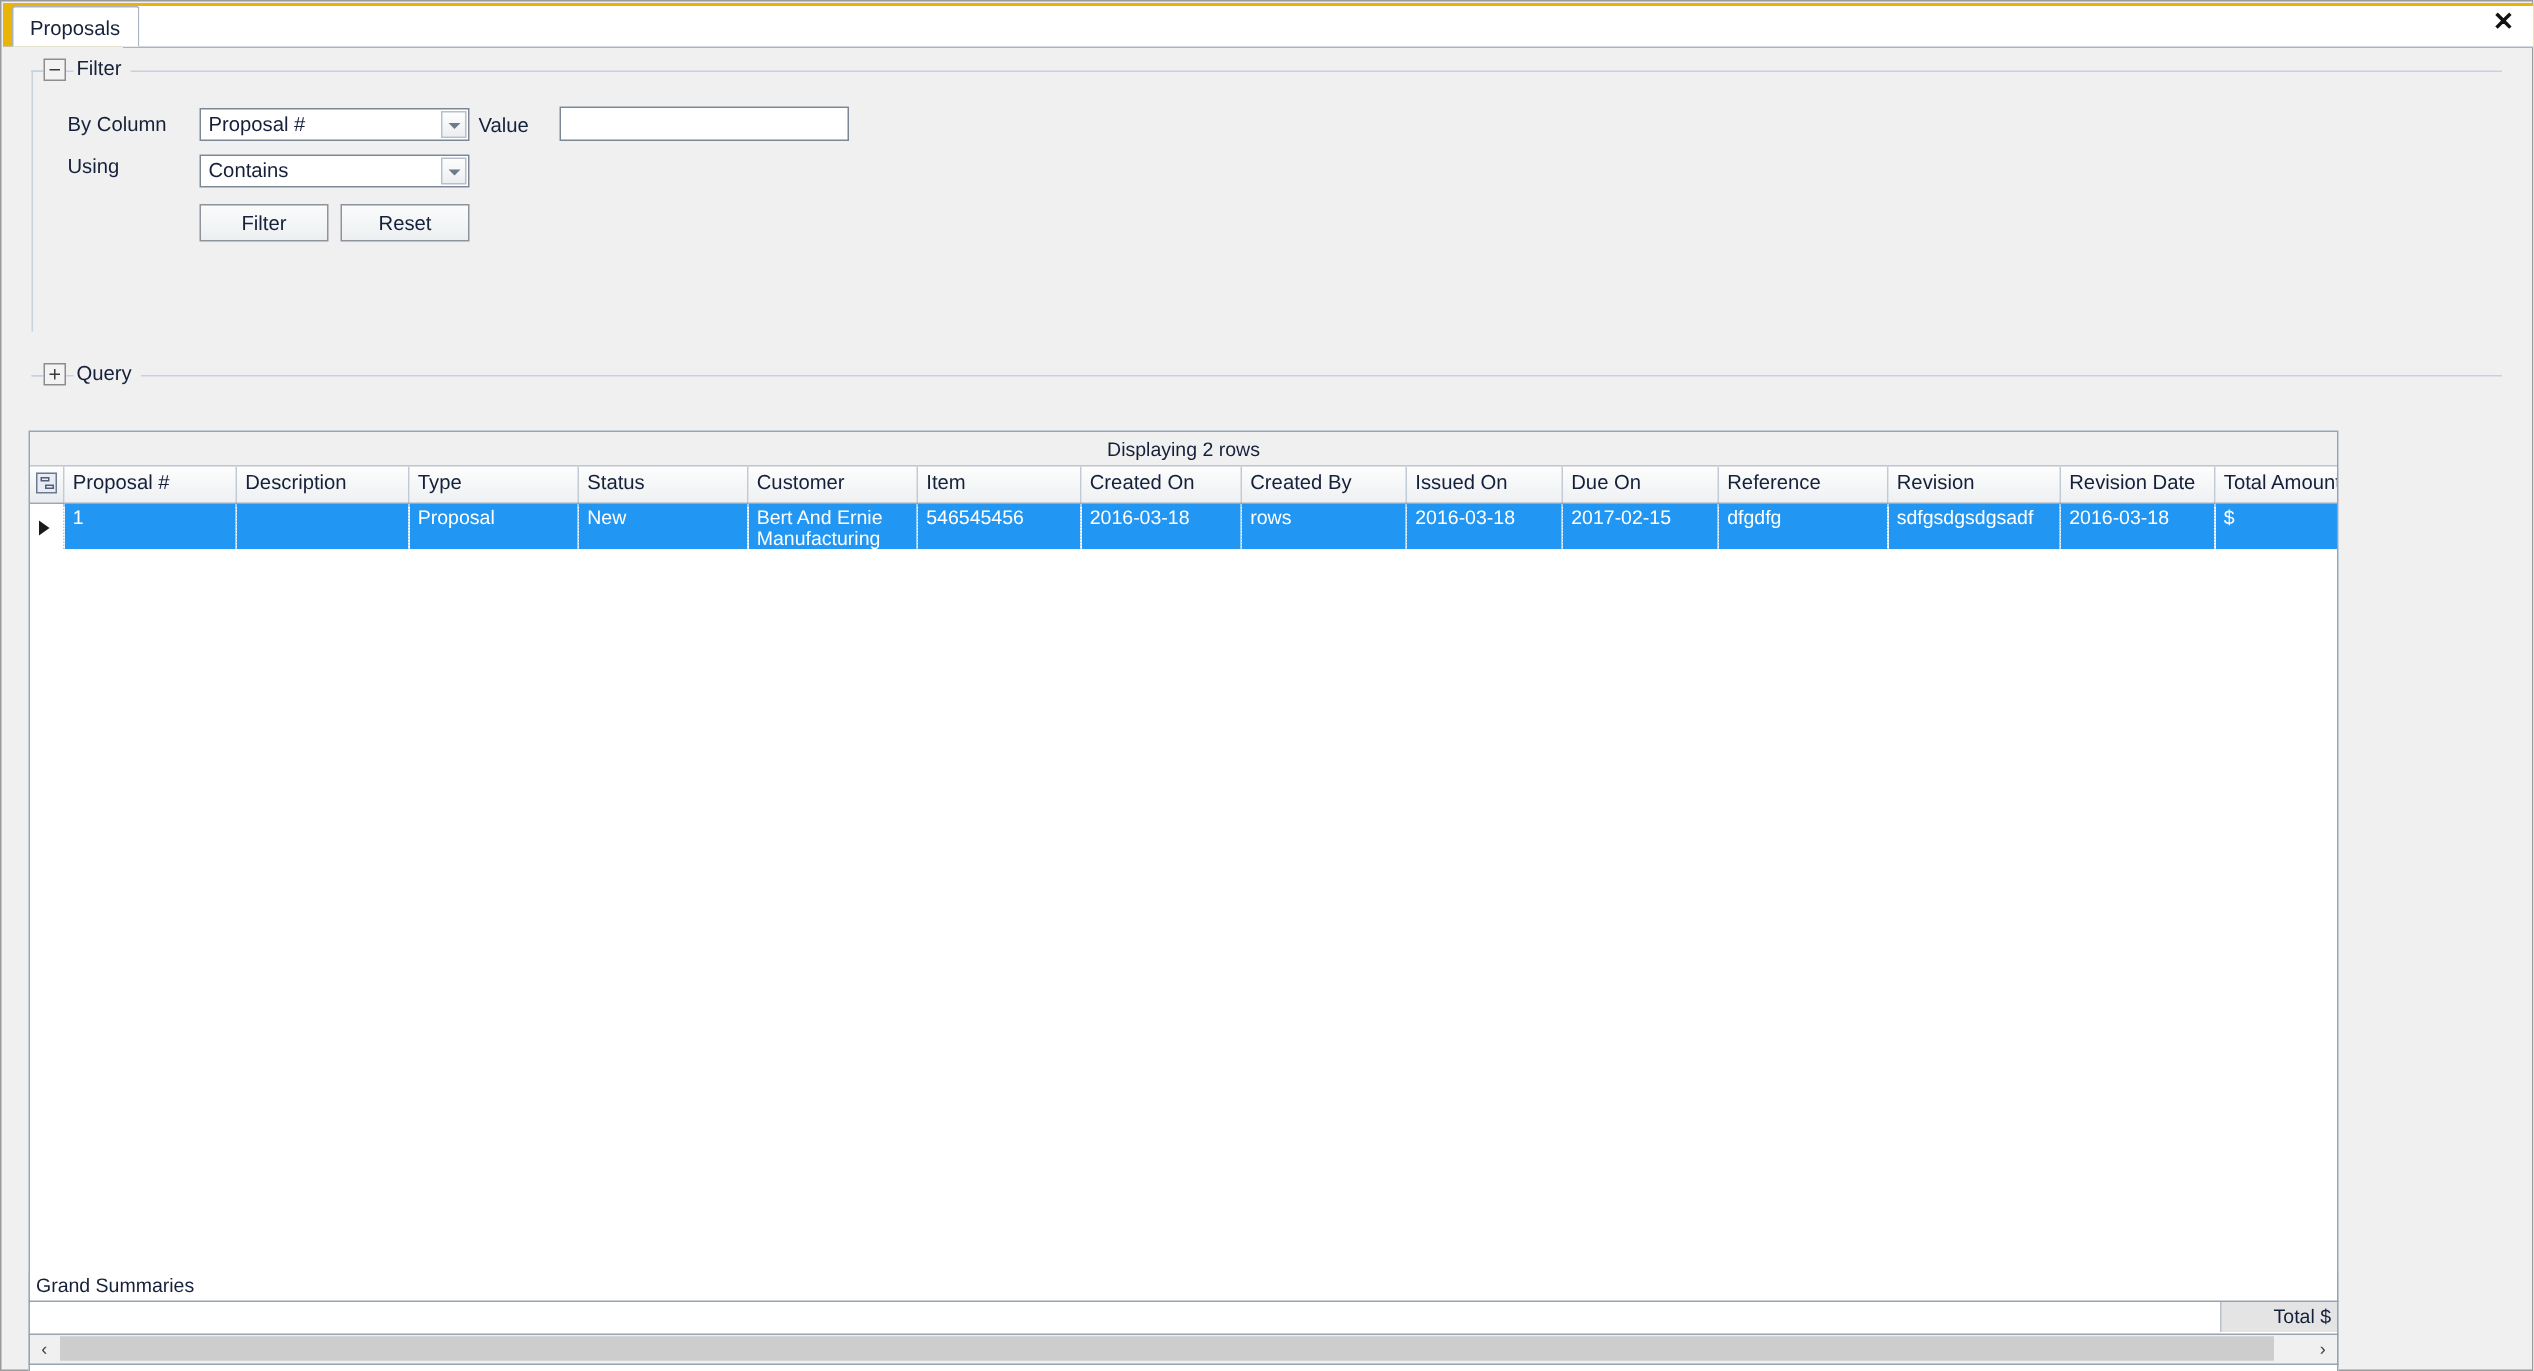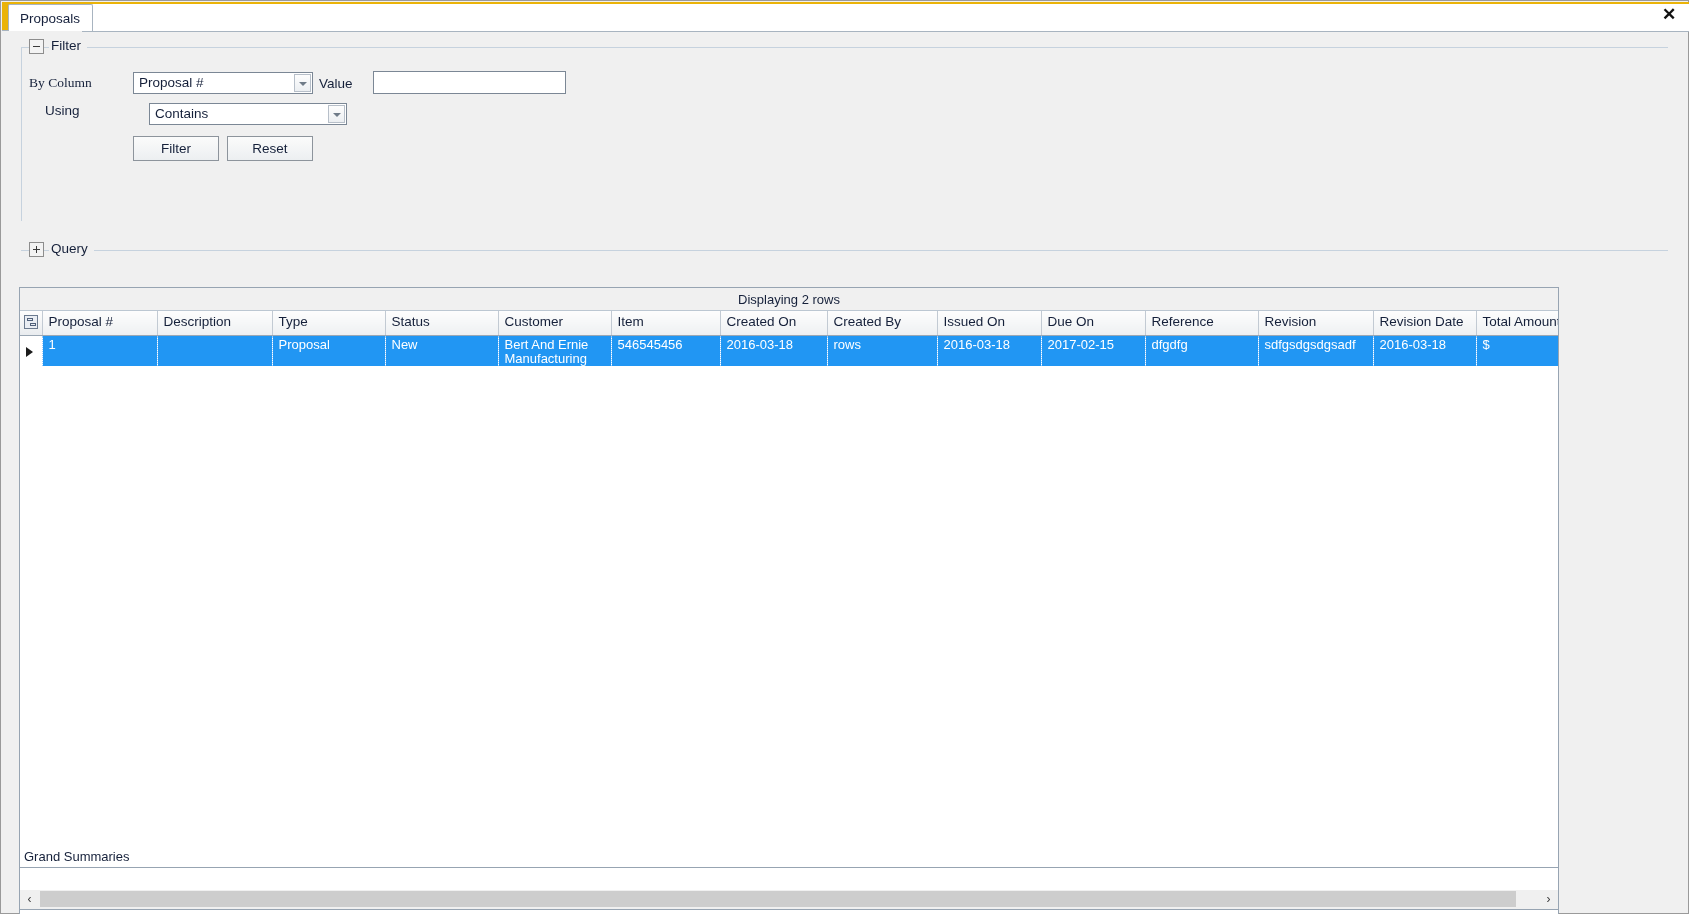--- a/index.html
+++ b/index.html
@@ -149,21 +149,21 @@
   
   #filter-toggle .gh { left: 3px; top: 6px; width: 7px; height: 1px; }
 
   
   .form-label {
     position: absolute;
     font-size: 13.5px;
     color: #15203a;
     white-space: nowrap;
   }
-  #lbl-by-column { left: 8px; top: 39px; font-family: Liberation Serif, serif; }
+  #lbl-by-column { left: 24px; top: 39px; }
   #lbl-using     { left: 24px; top: 67px; }
   #lbl-value     { left: 298px; top: 40px; }
 
   .combo {
     position: absolute;
     height: 22px;
     background: #ffffff;
     border: 1px solid #7b8795;
     box-sizing: border-box;
     cursor: pointer;
@@ -186,21 +186,21 @@
   }
   .combo .combo-arrow {
     position: absolute;
     left: 4px; top: 7px;
     width: 0; height: 0;
     border-left: 4px solid transparent;
     border-right: 4px solid transparent;
     border-top: 4px solid #6f7b88;
   }
   #combo-by-column { left: 112px; top: 36px; width: 180px; }
-  #combo-using     { left: 112px; top: 67px; width: 198px; margin-left: 16px; }
+  #combo-using     { left: 112px; top: 67px; width: 180px; }
 
   #value-input {
     position: absolute;
     left: 352px; top: 35px;
     width: 193px; height: 23px;
     background: #ffffff;
     border: 1px solid #7b8795;
     box-sizing: border-box;
     font-family: "Liberation Sans", sans-serif;
     font-size: 13.5px;
@@ -524,20 +524,23 @@
             <td>sdfgsdgsdgsadf</td>
             <td>2016-03-18</td>
             <td class="num">$</td>
           </tr>
         </tbody>
       </table>
     </div>
   </div>
 
   <div id="summary-label-bar">Grand Summaries</div>
+  <div id="summary-value-bar">
+    <div id="summary-total-cell">Total $</div>
+  </div>
 
   <div id="hscroll">
     <div class="scroll-arrow" id="scroll-left">‹</div>
     <div id="scroll-thumb"></div>
     <div class="scroll-arrow" id="scroll-right">›</div>
   </div>
 
 </div>
 
 </body></html>

